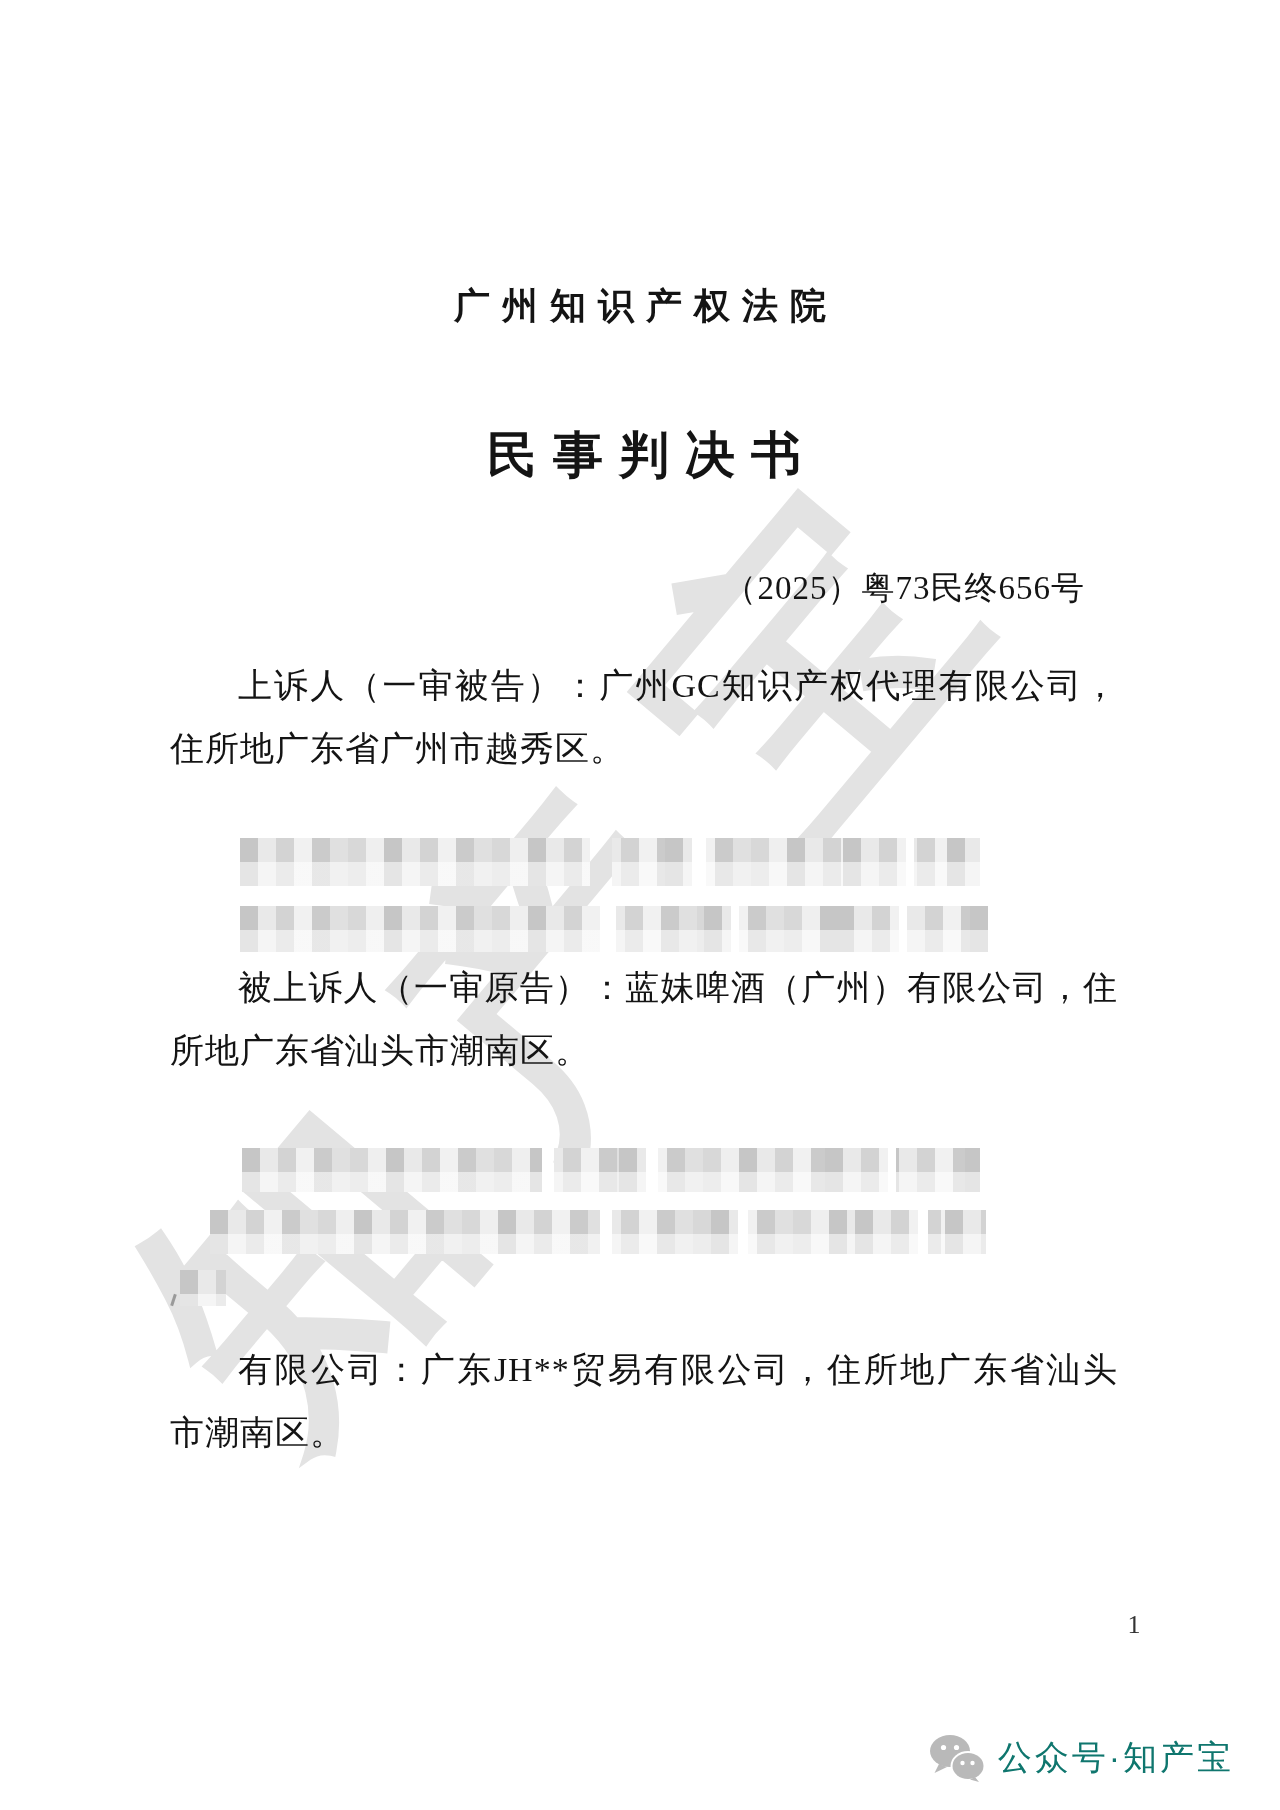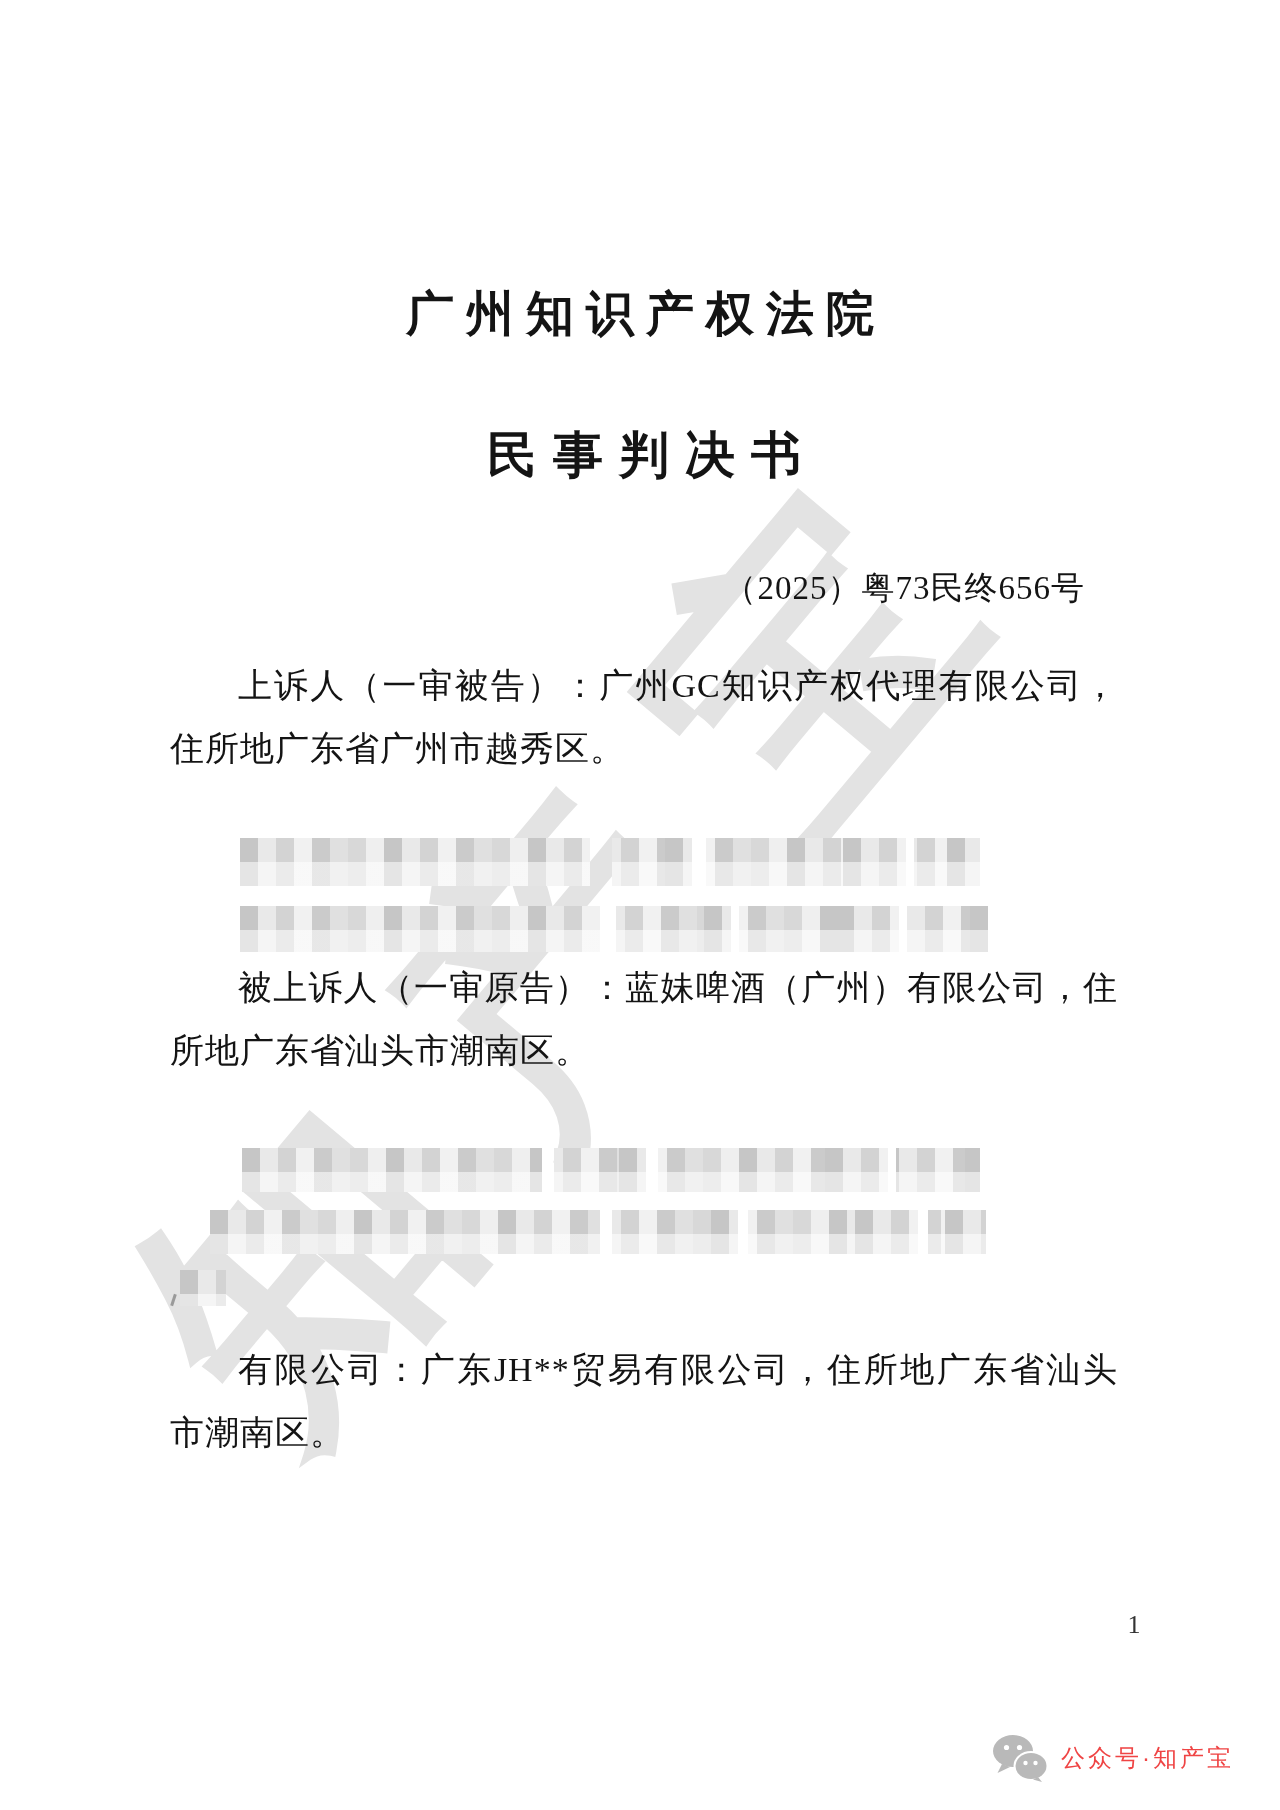--- a/index.html
+++ b/index.html
@@ -24,21 +24,21 @@
     transform:rotate(-50deg);
     transform-origin:center center;
     color:#e3e3e3;
     user-select:none;
     z-index:1;
   }
   
   .court-title{
     position:absolute;top:282px;left:0;width:100%;
     text-align:center;
-    font-size:48px;font-weight:bold;
+    font-size:36px;font-weight:bold;
     letter-spacing:12px;padding-left:12px;
     box-sizing:border-box;
     z-index:3;
   }
   .doc-title{
     position:absolute;top:422px;left:0;width:100%;
     text-align:center;
     font-size:50px;font-weight:bold;
     letter-spacing:16px;padding-left:24px;
     box-sizing:border-box;
@@ -95,23 +95,23 @@
     font-size:26px;color:#333;
     z-index:3;
   }
   .footer{
     position:absolute;right:46px;top:1734px;
     display:flex;align-items:center;gap:12px;
     z-index:3;
   }
   .footer-label{
     font-family:"Liberation Sans","DejaVu Sans",sans-serif;
-    font-size:24px;
+    font-size:34px;
     letter-spacing:3px;
-    color:#ef4444;
+    color:#0f766e;
     white-space:nowrap;
   }
   .wechat-icon{display:block;}
 </style>
 </head>
 <body>
 
 <div id="page">
 
   <div class="watermark">知产宝</div>

